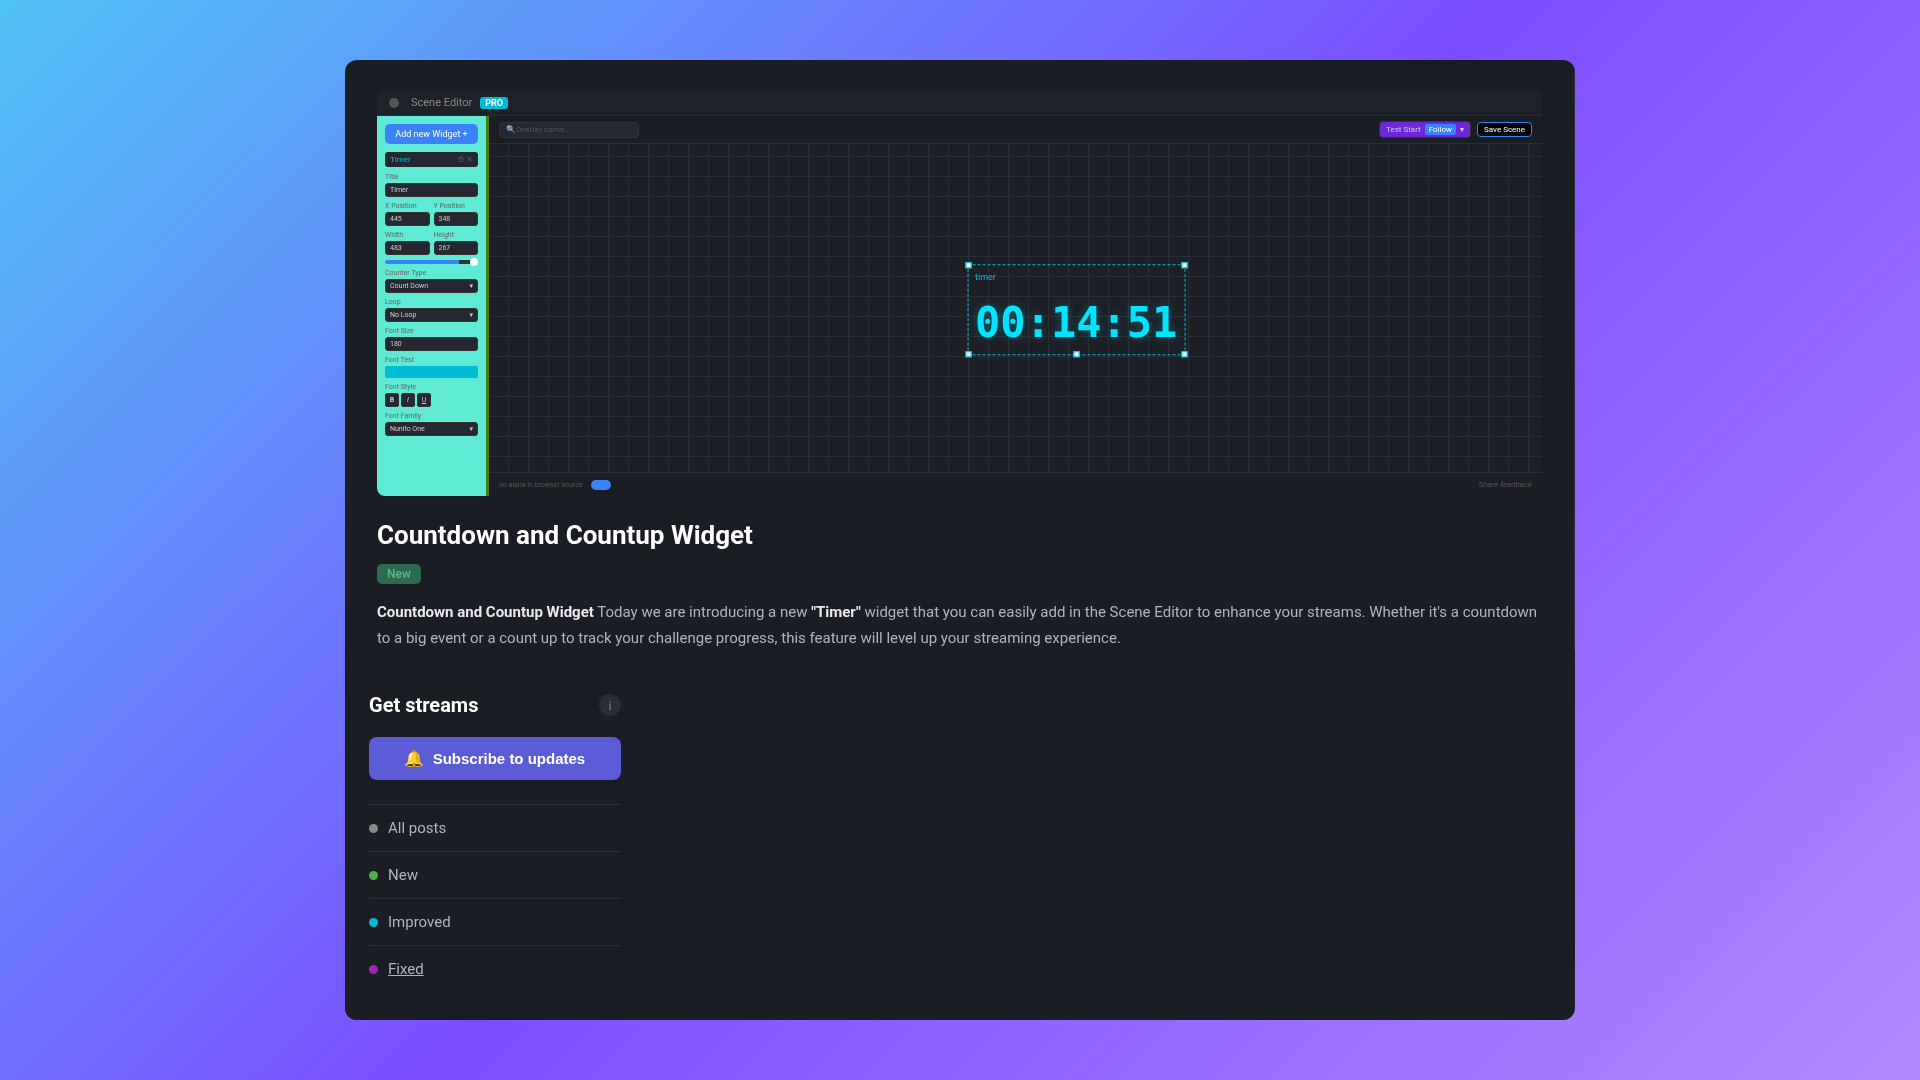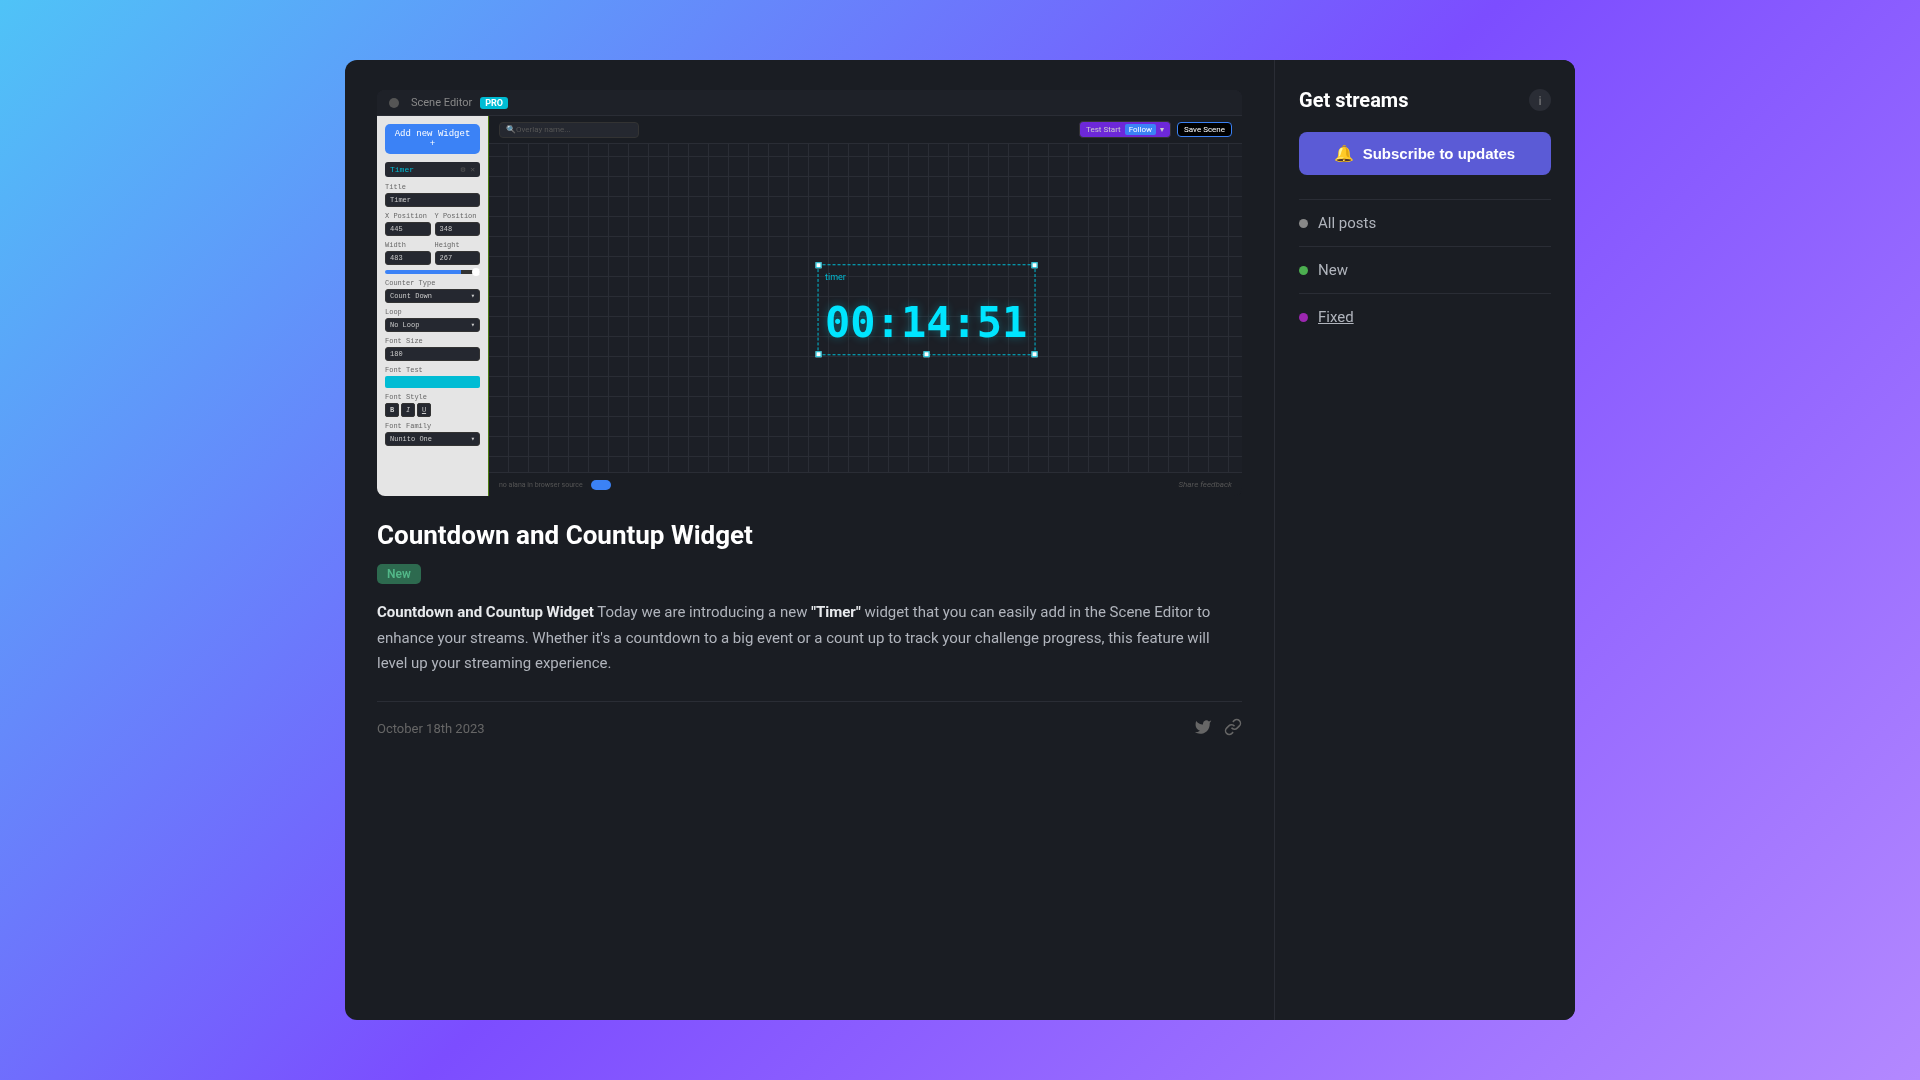--- a/index.html
+++ b/index.html
@@ -13,23 +13,24 @@
       justify-content: center;
       font-family: -apple-system, BlinkMacSystemFont, 'Segoe UI', Roboto, sans-serif;
     }
 
     .main-container {
       width: 1230px;
       height: 960px;
       background: #1a1d23;
       border-radius: 12px;
       display: flex;
-      gap: 0;
+      gap: 12px;
       overflow: hidden;
       position: relative;
+      flex-direction: column;
     }
 
     
     .content-area {
       flex: 1;
       padding: 30px 32px;
       overflow-y: auto;
       border-right: 1px solid #2a2d35;
     }
 
@@ -74,25 +75,24 @@
     }
 
     .editor-body {
       display: flex;
       height: 380px;
     }
 
     
     .editor-sidebar {
       width: 112px;
-      background: #e5e5e5;
-      border-right: 1px solid #4d7c0f;
+      background: #5eead4;
+      border-right: 3px solid #4d7c0f;
       padding: 8px;
       overflow: hidden;
-      font-family: Liberation Mono, monospace;
     }
 
     .add-widget-btn {
       background: #3b82f6;
       color: #fff;
       font-size: 9px;
       padding: 5px 8px;
       border-radius: 5px;
       text-align: center;
       margin-bottom: 8px;
@@ -696,18 +696,22 @@
     <ul class="filter-list">
       <li class="filter-item">
         <span class="filter-dot dot-gray"></span>
         <span>All posts</span>
       </li>
       <li class="filter-item">
         <span class="filter-dot dot-green"></span>
         <span>New</span>
       </li>
       <li class="filter-item">
+        <span class="filter-dot dot-cyan"></span>
+        <span>Improved</span>
+      </li>
+      <li class="filter-item">
         <span class="filter-dot dot-purple"></span>
         <span>Fixed</span>
       </li>
     </ul>
   </div>
 </div>
 
 </body></html>

